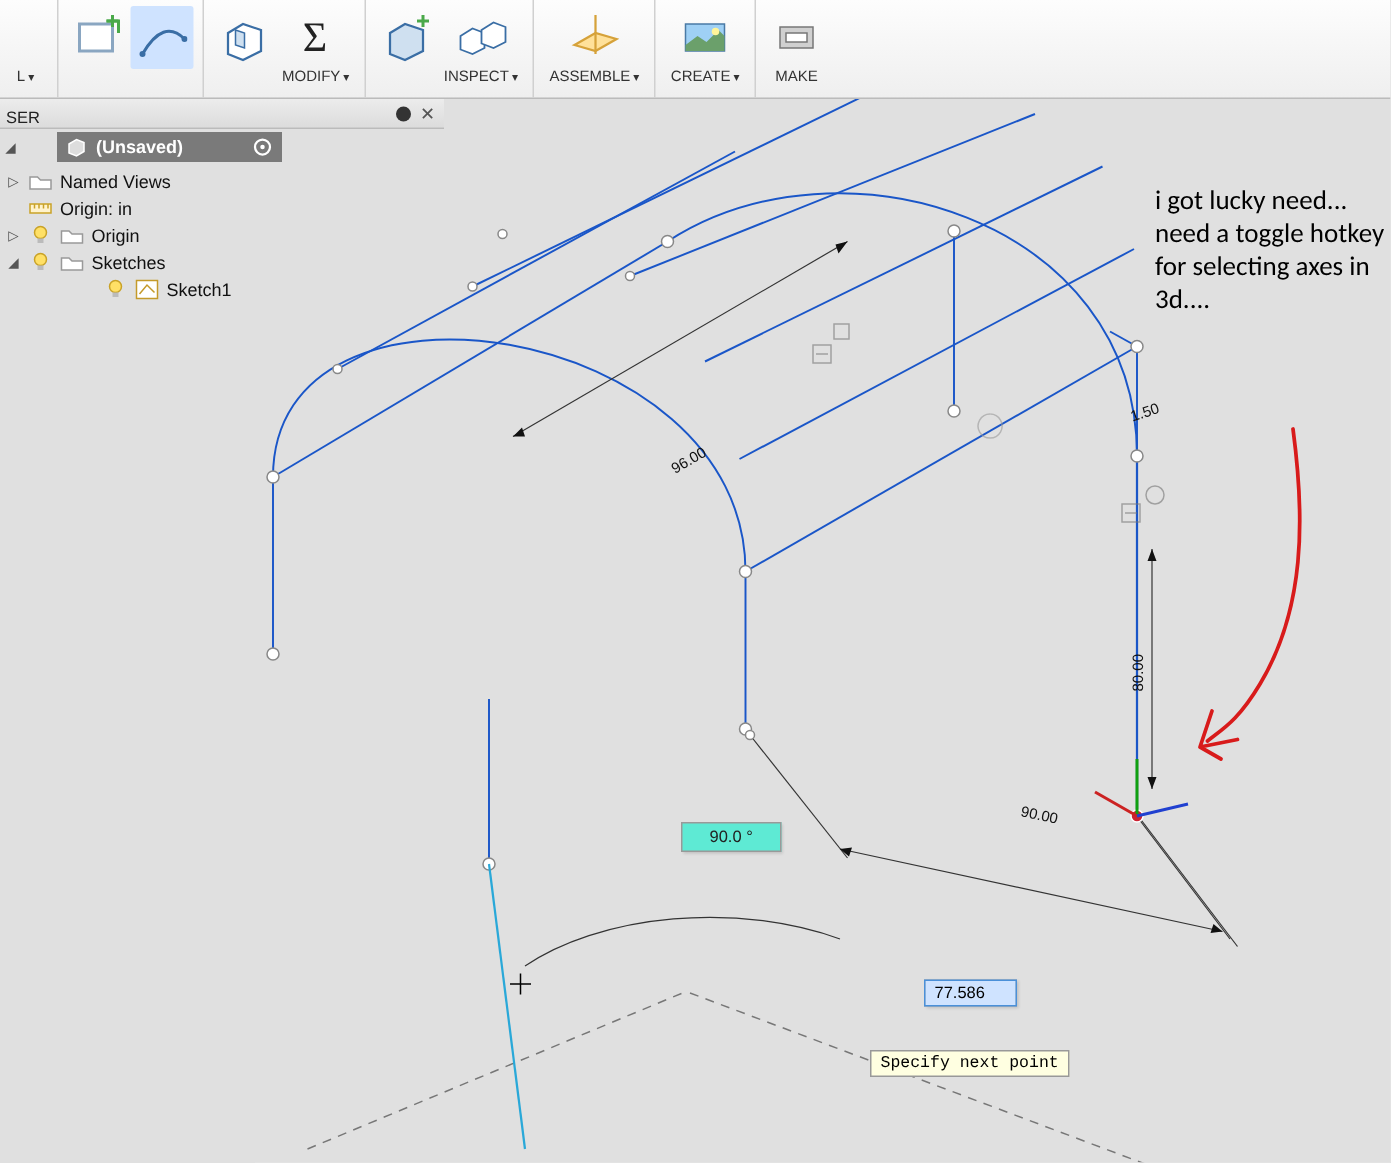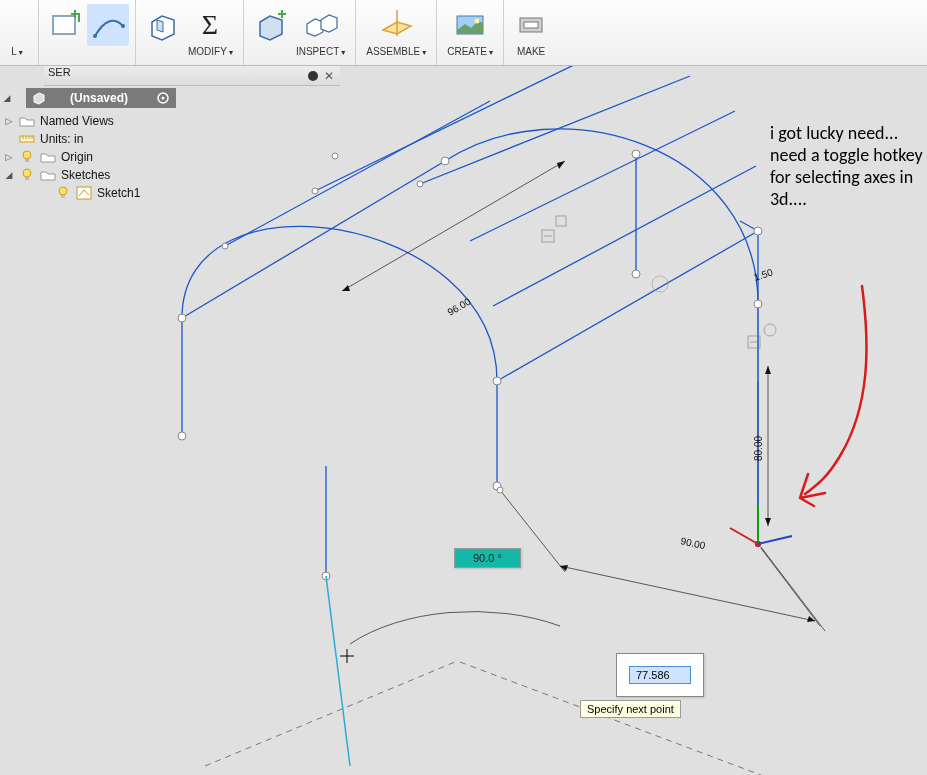--- a/index.html
+++ b/index.html
@@ -57,26 +57,25 @@
     margin-left: 2px;
     font-size: 8px;
   }
 
   
   .panel-strip {
     height: 20px;
     background: linear-gradient(to bottom, #ececec, #dcdcdc);
     border-bottom: 1px solid #bbb;
     display: flex;
-    align-items: flex-start;
+    align-items: flex-end;
     justify-content: flex-start;
     padding-left: 4px;
     width: 296px;
     position: relative;
-    margin-left: 44px;
   }
   .panel-strip-title { font-size: 11px; color:#222; }
   .panel-strip-right {
     position: absolute;
     right: 6px;
     top: 0;
     height: 100%;
     display: flex;
     align-items: center;
     gap: 6px;
@@ -97,33 +96,33 @@
     font-size: 12px;
     color: #111;
   }
   .unsaved-row {
     background: #7a7a7a;
     color: #fff;
     font-weight: bold;
     padding: 3px 6px;
     display: flex;
     align-items: center;
-    gap: 24px;
-    margin-left: 10px;
+    gap: 6px;
+    margin-left: 22px;
     width: 150px;
   }
   .tree-row {
     display: flex;
     align-items: center;
     gap: 5px;
     padding: 2px 4px 2px 4px;
     white-space: nowrap;
   }
   .indent-1 { padding-left: 4px; }
-  .indent-2 { padding-left: 40px; }
+  .indent-2 { padding-left: 14px; margin-left: 40px; }
   .expander {
     width: 10px; height:10px;
     display:inline-flex; align-items:center; justify-content:center;
     font-size: 9px; color:#555;
   }
   .node-icon {
     width: 16px; height: 14px;
     display:inline-flex; align-items:center; justify-content:center;
   }
 
@@ -156,49 +155,50 @@
     font-family: Calibri, Arial, sans-serif;
     font-size: 18px;
     line-height: 22px;
     color: #000;
     text-align: left;
   }
 
   
   .dim-box {
     position: absolute;
-    background: #14b8a6;
+    background: #5eead4;
     border: 1px solid #999;
     padding: 1px 6px;
     font-size: 11px;
     font-family: Arial, sans-serif;
     color: #222;
     box-shadow: 1px 1px 2px rgba(0,0,0,0.15);
   }
   .dim-box.active {
     background: #fff;
     border: 1px solid #888;
-    padding: 13px;
+    padding: 0;
   }
   .dim-box.active input{
     border:none;
     background:#cfe3ff;
     padding: 2px 6px;
     width: 60px;
     font-size: 11px;
     outline: 1px solid #4a90d9;
   }
 
   .tooltip {
     position: absolute;
     background: #ffffe1;
     border: 1px solid #999;
     padding: 2px 6px;
     font-size: 11px;
     color: #000;
+    font-family: Liberation Mono, monospace;
   }
 
   
   .dimtext {
     font: 10px Arial;
     fill: #111;
   }
 
   
   svg.ico { display:block; }
@@ -355,21 +355,21 @@
   </div>
 
   <div class="tree-row indent-1">
     <span class="expander" style="visibility:hidden">▷</span>
     <span class="node-icon">
       <svg class="ico" width="16" height="12">
           <rect x="1" y="3" width="14" height="6" fill="#fff3cc" stroke="#c9a227"></rect>
           <path d="M4 3 v3 M7 3 v3 M10 3 v3 M13 3 v3" stroke="#c9a227"></path>
         </svg>
     </span>
-    <span>Units: in</span>
+    <span>Origin: in</span>
   </div>
 
   <div class="tree-row indent-1">
     <span class="expander">▷</span>
     <span class="node-icon">
       <svg class="ico" width="12" height="14">
           <circle cx="6" cy="5" r="4" fill="#ffe066" stroke="#c9a227"></circle>
           <rect x="4" y="9" width="4" height="3" fill="#bbb"></rect>
         </svg>
     </span>

